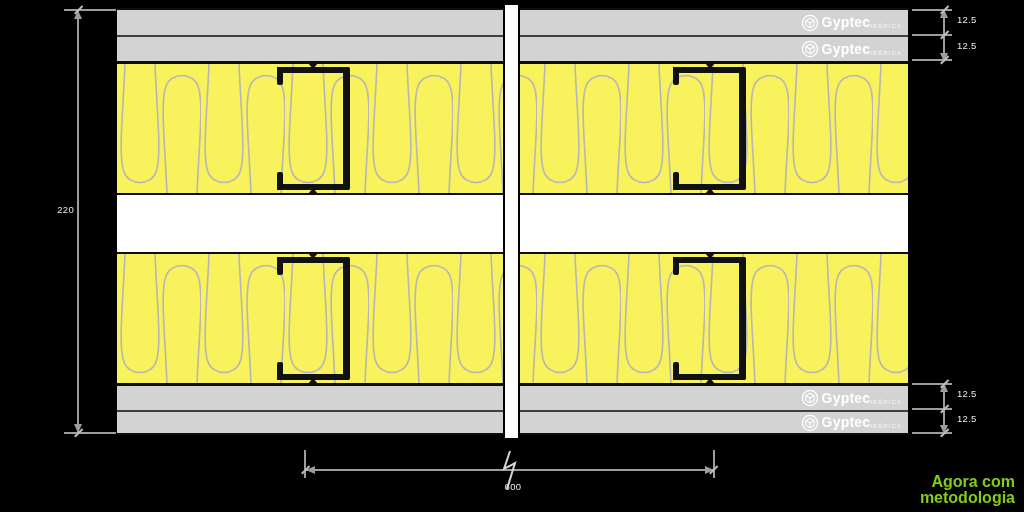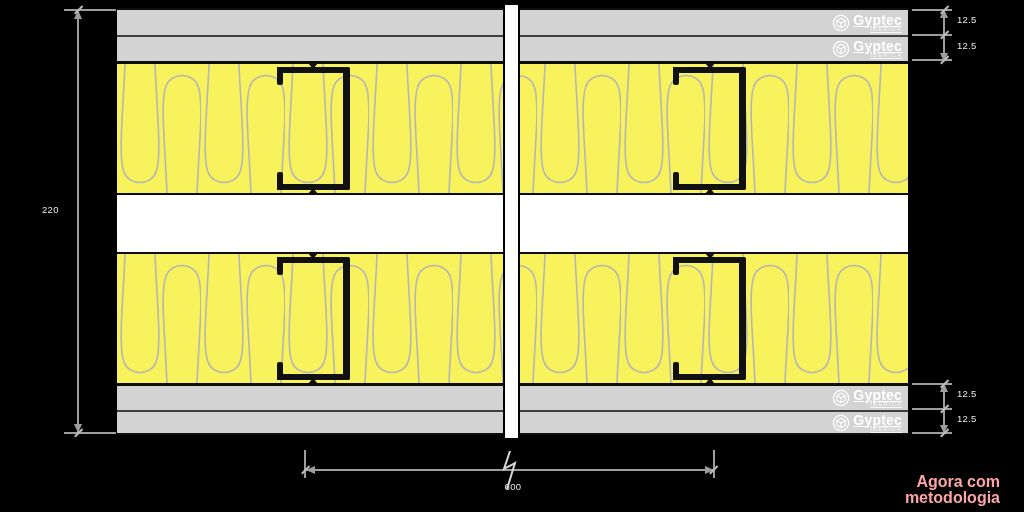--- a/index.html
+++ b/index.html
@@ -28,39 +28,39 @@
   .screw-bottom{position:absolute;bottom:-1px;width:0;height:0;
     border-left:5px solid transparent;border-right:5px solid transparent;border-bottom:6px solid #111;}
 
   
   .break-band{position:absolute;left:386px;top:-3px;width:17px;height:433px;background:#000;}
   .break-band .inner{position:absolute;left:2px;top:0;width:13px;height:100%;background:#fff;}
 
   
   .logo{position:absolute;right:6px;top:50%;transform:translateY(-50%);
         display:flex;align-items:center;gap:3px;color:#fff;}
-  .logo .lt{display:flex;flex-direction:column;align-items:flex-end;text-decoration:underline;}
+  .logo .lt{display:flex;flex-direction:row;align-items:flex-end;}
   .logo .g{font-size:14px;font-weight:bold;line-height:13px;letter-spacing:.2px;}
   .logo .i{font-size:6px;letter-spacing:1.1px;line-height:5px;opacity:.8;}
 
   
   .dline{position:absolute;background:#9d9d9d;}
   .dlabel{position:absolute;color:#e8e8e8;font-size:9.5px;letter-spacing:.3px;}
   .arr-up{position:absolute;width:0;height:0;border-left:4px solid transparent;
           border-right:4px solid transparent;border-bottom:9px solid #9d9d9d;}
   .arr-down{position:absolute;width:0;height:0;border-left:4px solid transparent;
           border-right:4px solid transparent;border-top:9px solid #9d9d9d;}
   .arr-left{position:absolute;width:0;height:0;border-top:4px solid transparent;
           border-bottom:4px solid transparent;border-right:9px solid #9d9d9d;}
   .arr-right{position:absolute;width:0;height:0;border-top:4px solid transparent;
           border-bottom:4px solid transparent;border-left:9px solid #9d9d9d;}
   .tick45{position:absolute;width:11px;height:1.5px;background:#bdbdbd;transform:rotate(-45deg);}
 
   
-  .promo{position:absolute;right:24px;bottom:6px;display:flex;align-items:center;gap:6px;color:#fca5a5;margin-top:41px;}
+  .promo{position:absolute;right:9px;bottom:6px;display:flex;align-items:center;gap:6px;color:#84cc16;margin-top:41px;}
   .promo .lines{display:flex;flex-direction:column;align-items:flex-end;font-weight:bold;
                 font-size:16px;line-height:16px;}
   .promo .bim{font-size:50px;font-weight:bold;line-height:46px;letter-spacing:-1px;}
 </style>
 </head>
 <body>
 
 <div class="stage">
 
   <svg width="0" height="0" style="position:absolute">
@@ -198,21 +198,21 @@
       </div>
   </div>
 
   <div class="dline" style="left:64px;top:9px;width:52px;height:2px"></div>
   <div class="dline" style="left:64px;top:432px;width:52px;height:2px"></div>
   <div class="dline" style="left:77px;top:10px;width:2px;height:423px"></div>
   <div class="arr-up" style="left:74px;top:10px"></div>
   <div class="arr-down" style="left:74px;top:424px"></div>
   <div class="tick45" style="left:73px;top:9px"></div>
   <div class="tick45" style="left:73px;top:432px"></div>
-  <div class="dlabel" style="left:42px;top:204px;width:32px;text-align:left">220</div>
+  <div class="dlabel" style="left:42px;top:204px;width:32px;text-align:right">220</div>
 
   <div class="dline" style="left:912px;top:9px;width:40px;height:2px"></div>
   <div class="dline" style="left:912px;top:34px;width:40px;height:2px"></div>
   <div class="dline" style="left:912px;top:59px;width:40px;height:2px"></div>
   <div class="dline" style="left:943px;top:10px;width:2px;height:51px"></div>
   <div class="arr-up" style="left:940px;top:9px"></div>
   <div class="arr-down" style="left:940px;top:53px"></div>
   <div class="tick45" style="left:939px;top:9px"></div>
   <div class="tick45" style="left:939px;top:34px"></div>
   <div class="tick45" style="left:939px;top:59px"></div>

